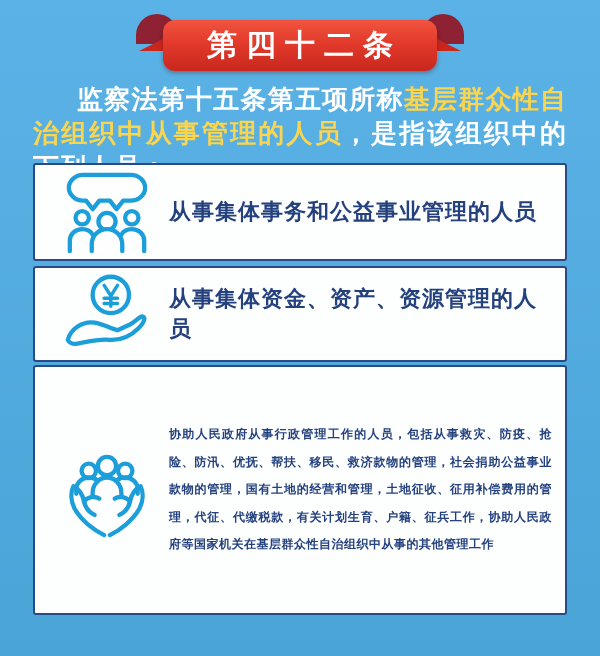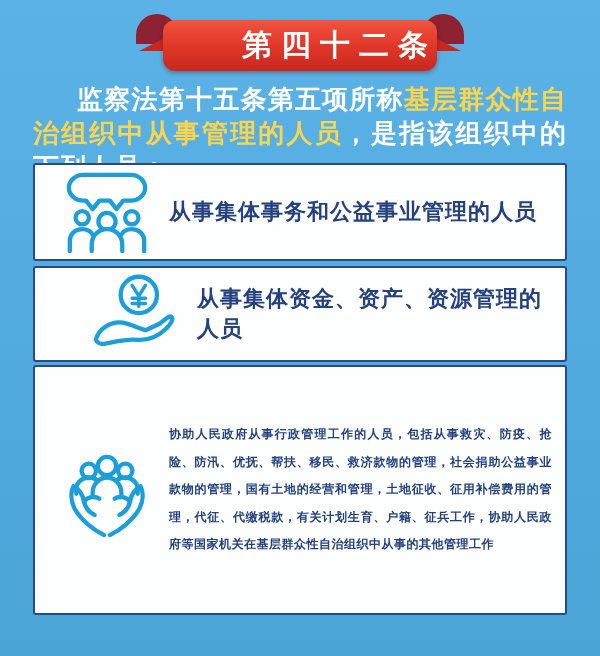--- a/index.html
+++ b/index.html
@@ -16,42 +16,42 @@
   }
   .fold.left  { left:136px; }
   .fold.right { left:422px; }
   .flap { position:absolute; top:36px; width:30px; height:15px; background:var(--ribbon-red-dark); z-index:1; }
   .flap.left  { left:139px; clip-path:polygon(100% 0, 100% 100%, 0 100%); }
   .flap.right { left:431px; clip-path:polygon(0 0, 0 100%, 100% 100%); }
   .band {
     position:absolute; left:163px; top:20px; width:274px; height:51px; z-index:2;
     background:linear-gradient(180deg, #f1543f 0%, var(--ribbon-red) 45%, var(--ribbon-red-dark) 100%);
     border-radius:12px; box-shadow:0 2px 4px rgba(80,10,10,.35);
-    display:flex; align-items:center; justify-content:flex-end;
+    display:flex; align-items:center; justify-content:center;
   }
   .band-title {
     color:var(--banner-text); font-size:30px; font-weight:bold;
     font-family:"Liberation Serif", serif;
     letter-spacing:9px; padding-left:9px; white-space:nowrap;
   }
   
   .intro {
     position:absolute; left:33px; top:82px; width:534px; margin:0;
     color:var(--intro-text); font-size:26px; font-weight:bold;
     line-height:34px; letter-spacing:1px; text-align:justify; text-indent:44px;
   }
   .intro .hl { color:var(--highlight-text); }
   
   .card {
     position:absolute; left:33px; width:534px; box-sizing:border-box;
     background:var(--card-background); border:2px solid var(--card-border);
     border-radius:3px; display:flex; align-items:center;
   }
   .card-1 { top:163px; height:98px; }
-  .card-2 { top:266px; height:96px;padding-left:28px; }
+  .card-2 { top:266px; height:96px; }
   .card-3 { top:365px; height:250px; }
   .icon-wrap { flex:0 0 124px; margin-left:10px; display:flex; align-items:center; justify-content:center; }
   .card-text {
     flex:1; color:var(--card-text); font-weight:bold;
     font-size:22px; letter-spacing:1px; padding-right:16px;
   }
   .card-3 .card-text { font-size:12px; line-height:27.5px; letter-spacing:0.5px; text-align:justify; padding-right:13px; }
   
   .licon path, .licon circle {
     stroke:var(--icon-stroke); stroke-width:4.5;

